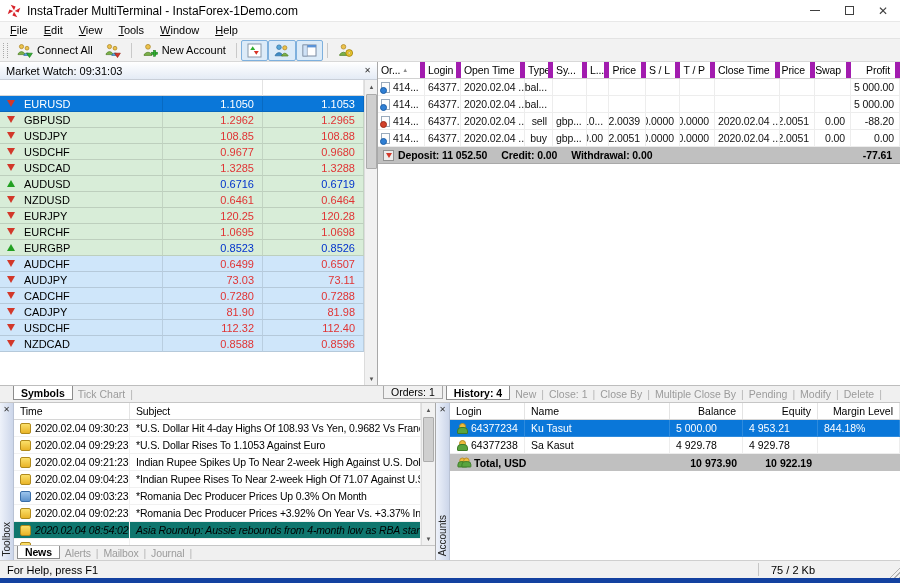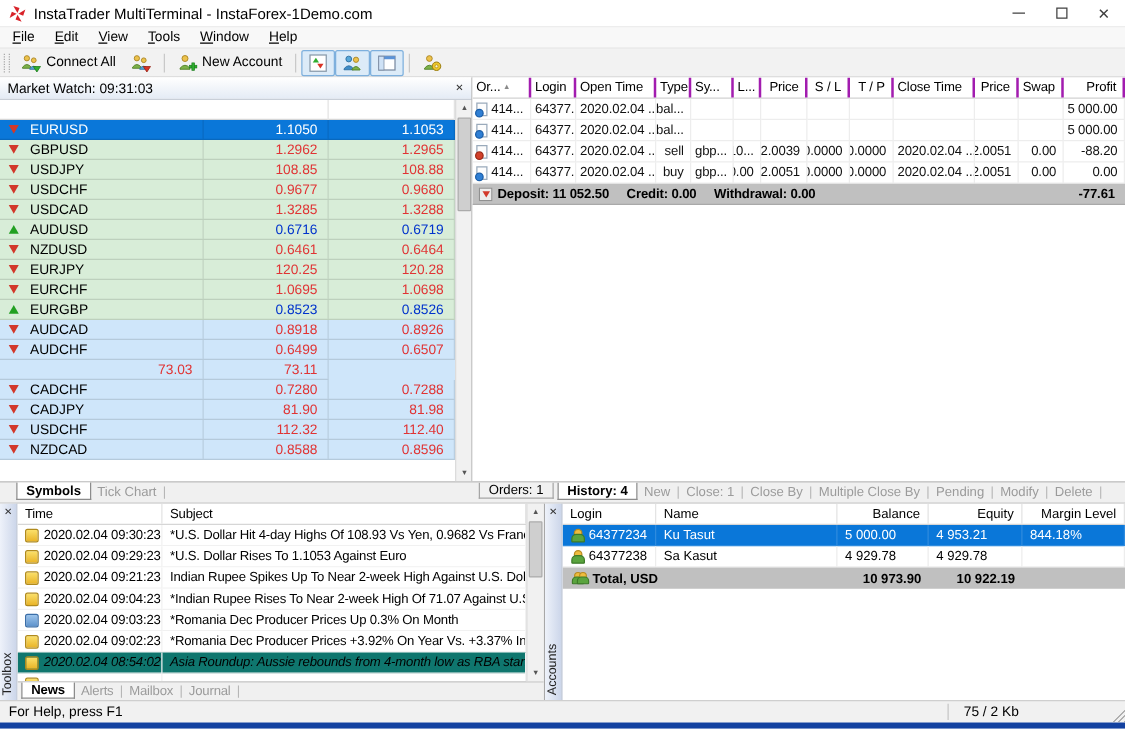--- a/index.html
+++ b/index.html
@@ -56,21 +56,21 @@
   .arr.down { border-left: 4px solid transparent; border-right: 4px solid transparent; border-top: 7px solid #d2382a; }
   
   .vscroll { width: 14px; flex: 0 0 14px; background: #f1f1f1; border-left: 1px solid #dcdcdc; display: flex; flex-direction: column; align-items: center; position: relative; }
   .sb-arrow { height: 13px; flex: 0 0 13px; width: 100%; display: flex; align-items: center; justify-content: center; font-size: 6px; color: #555; }
   .sb-spacer { flex: 1; }
   .sb-thumb { position: absolute; left: 1px; width: 11px; background: #cfcfcf; border: 1px solid #ababab; border-radius: 1px; }
   
   .orders-panel { flex: 1; display: flex; flex-direction: column; background: #fff; overflow: hidden; font-size: 10.5px; letter-spacing: -0.1px; }
   .hist-header, .hist-row { display: grid; grid-template-columns: 47px 36px 64px 28px 34px 22px 37px 34px 35px 65px 35px 36px 49px; }
   .hist-header { height: 17px; flex: 0 0 17px; border-bottom: 1px solid #d2d2d2; }
-  .hist-header .hcell { display: flex; align-items: center; gap: 2px; padding: 0 3px; border-right: 2px solid #a21caf; color: #000; overflow: hidden; white-space: nowrap; }
+  .hist-header .hcell { display: flex; align-items: center; gap: 2px; padding: 0 3px; border-right: 5px solid #a21caf; color: #000; overflow: hidden; white-space: nowrap; }
   .hist-header .hcell.r { justify-content: flex-end; padding-right: 5px; }
   .sortmark { font-size: 6px; color: #8a8a8a; }
   .hist-row { height: 17px; flex: 0 0 17px; }
   .hist-row .cell { display: flex; align-items: center; gap: 3px; padding: 0 3px; border-right: 1px solid #ededed; border-bottom: 1px solid #ededed; overflow: hidden; white-space: nowrap; }
   .hist-row .cell.r { justify-content: flex-end; padding-right: 5px; }
   .doc { width: 9px; height: 11px; background: #fdfdfd; border: 1px solid #9aaabb; position: relative; flex: 0 0 9px; }
   .doc::after { content: ""; position: absolute; left: -2px; bottom: -2px; width: 5px; height: 5px; border-radius: 50%; }
   .doc.blue::after { background: #2f7fd4; border: 1px solid #1b5ea8; }
   .doc.red::after  { background: #d2402a; border: 1px solid #9c2a18; }
   .hist-summary { height: 17px; flex: 0 0 17px; background: #c0c0c0; border-bottom: 1px solid #a9a9a9; display: flex; align-items: center; gap: 4px; padding: 0 5px; font-weight: bold; color: #000; }
@@ -355,34 +355,30 @@
                 <div class="c sym">
                   <span class="arr up"></span>
                   <span>EURGBP</span>
                 </div>
                 <div class="c num up-val">0.8523</div>
                 <div class="c num up-val">0.8526</div>
               </div>
               <div class="mw-row g-blue">
                 <div class="c sym">
                   <span class="arr down"></span>
-                  <span>AUDCAD</span>
-                </div>
-                <div class="c num down-val">0.8918</div>
-                <div class="c num down-val">0.8926</div>
-              </div>
-              <div class="mw-row g-blue">
-                <div class="c sym">
-                  <span class="arr down"></span>
                   <span>AUDCHF</span>
                 </div>
                 <div class="c num down-val">0.6499</div>
                 <div class="c num down-val">0.6507</div>
               </div>
               <div class="mw-row g-blue">
+                <div class="c sym">
+                  <span class="arr down"></span>
+                  <span>AUDJPY</span>
+                </div>
                 <div class="c num down-val">73.03</div>
                 <div class="c num down-val">73.11</div>
               </div>
               <div class="mw-row g-blue">
                 <div class="c sym">
                   <span class="arr down"></span>
                   <span>CADCHF</span>
                 </div>
                 <div class="c num down-val">0.7280</div>
                 <div class="c num down-val">0.7288</div>

